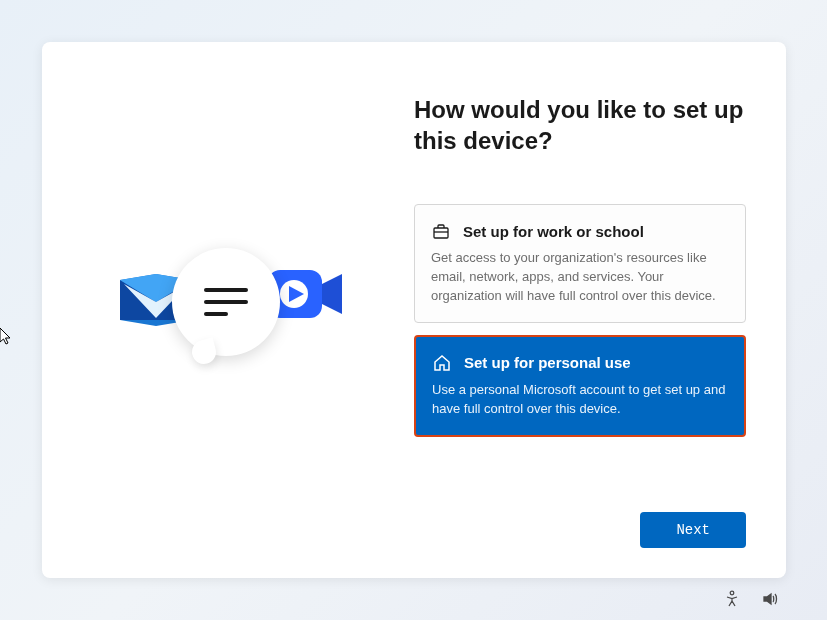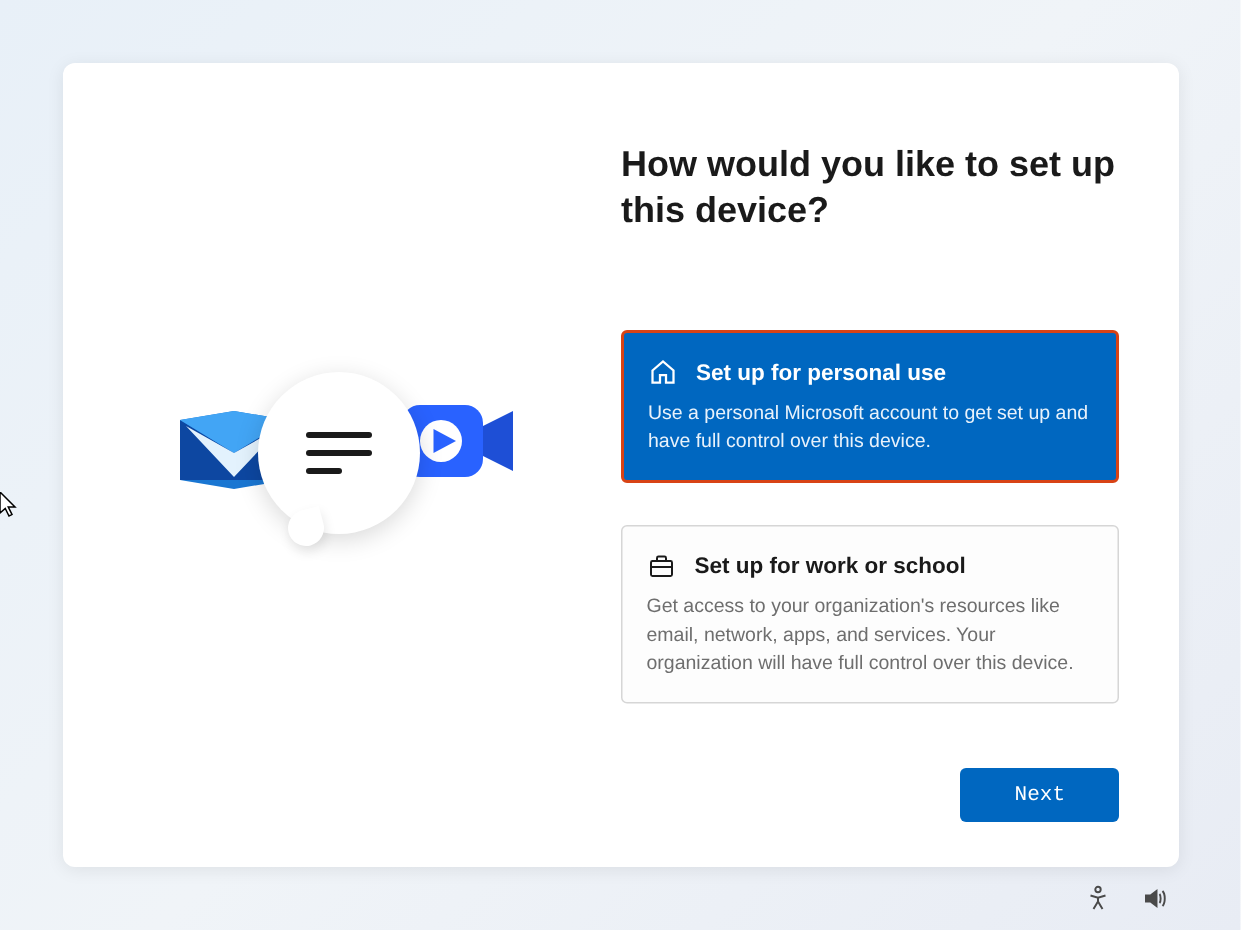--- a/index.html
+++ b/index.html
@@ -89,21 +89,20 @@
       border-radius: 2px;
     }
     .chat-line:nth-child(1) { width: 44px; }
     .chat-line:nth-child(2) { width: 44px; }
     .chat-line:nth-child(3) { width: 24px; }
     .right-panel {
       width: 50%;
       padding: 52px 40px 30px 0;
       display: flex;
       flex-direction: column;
-      gap: 16px;
     }
     .page-title {
       font-size: 24px;
       font-weight: 600;
       color: #1a1a1a;
       line-height: 1.3;
       margin-bottom: 48px;
     }
     .option-card {
       border: 1px solid #d6d6d6;
@@ -220,44 +219,44 @@
           <div class="chat-line"></div>
           <div class="chat-line"></div>
         </div>
       </div>
     </div>
   </div>
 
   <div class="right-panel">
     <h1 class="page-title">How would you like to set up this device?</h1>
 
-    <div class="option-card selected">
-      <div class="option-header">
-        <span class="option-icon">
-          <svg viewBox="0 0 20 20" fill="none" stroke="#ffffff" stroke-width="1.5">
-            <path d="M3,9 L10,3 L17,9 L17,17 L12,17 L12,12 L8,12 L8,17 L3,17 Z"></path>
-          </svg>
-        </span>
-        <span class="option-title">Set up for personal use</span>
-      </div>
-      <div class="option-desc">Use a personal Microsoft account to get set up and have full control over this device.</div>
-    </div>
-
     <div class="option-card">
       <div class="option-header">
         <span class="option-icon">
           <svg viewBox="0 0 20 20" fill="none" stroke="#1a1a1a" stroke-width="1.3">
             <rect x="3" y="7" width="14" height="10" rx="1"></rect>
             <path d="M7,7 L7,5 C7,4 8,4 8,4 L12,4 C12,4 13,4 13,5 L13,7"></path>
             <line x1="3" y1="11" x2="17" y2="11"></line>
           </svg>
         </span>
         <span class="option-title">Set up for work or school</span>
       </div>
       <div class="option-desc">Get access to your organization's resources like email, network, apps, and services. Your organization will have full control over this device.</div>
+    </div>
+
+    <div class="option-card selected">
+      <div class="option-header">
+        <span class="option-icon">
+          <svg viewBox="0 0 20 20" fill="none" stroke="#ffffff" stroke-width="1.5">
+            <path d="M3,9 L10,3 L17,9 L17,17 L12,17 L12,12 L8,12 L8,17 L3,17 Z"></path>
+          </svg>
+        </span>
+        <span class="option-title">Set up for personal use</span>
+      </div>
+      <div class="option-desc">Use a personal Microsoft account to get set up and have full control over this device.</div>
     </div>
 
     <div class="footer">
       <button class="next-button">Next</button>
     </div>
   </div>
 </div>
 
 <div class="bottom-icons">
   <span class="bottom-icon">

